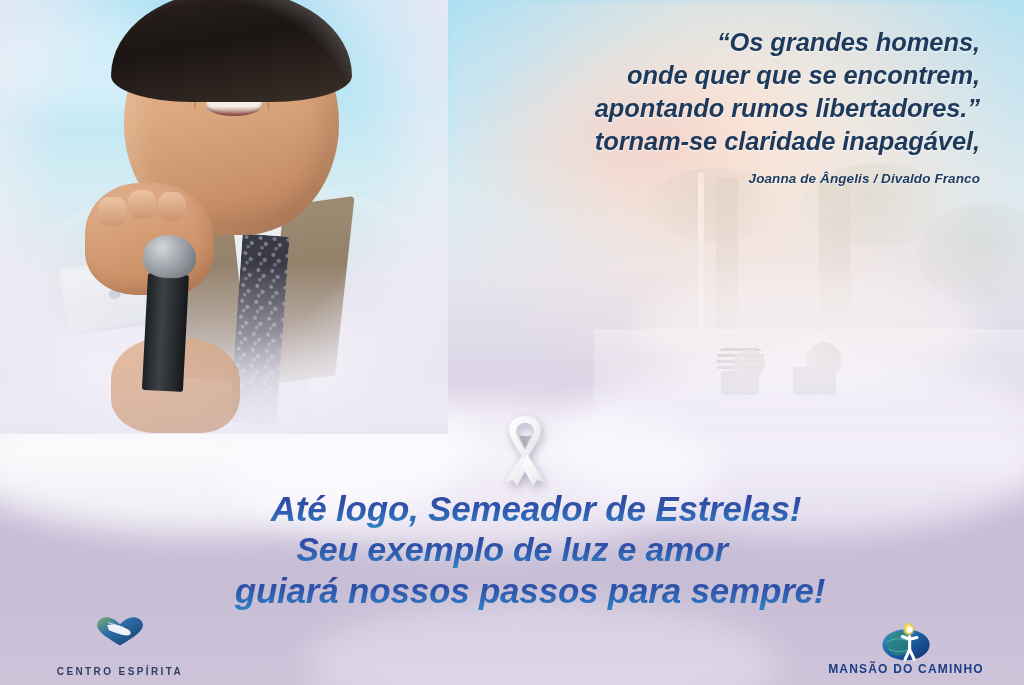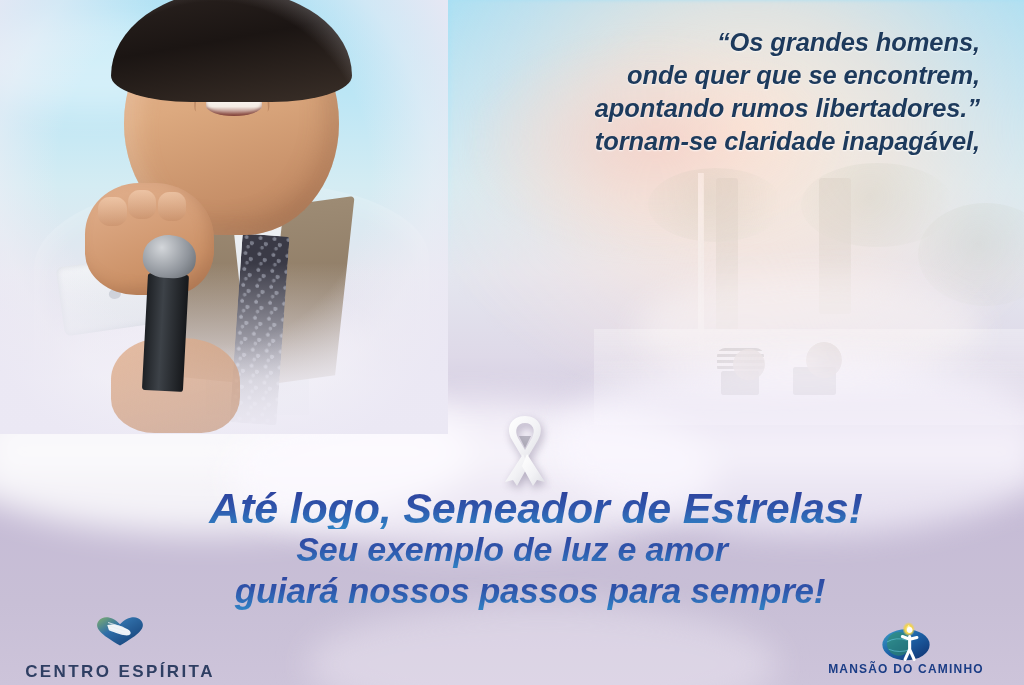--- a/index.html
+++ b/index.html
@@ -298,30 +298,30 @@
     line-height:41px;
     letter-spacing:-.2px;
   }
   .hl{
     display:block;
     background:linear-gradient(180deg,#2e3f9b 0%,#2f55ab 48%,#2f84c6 100%);
     -webkit-background-clip:text;background-clip:text;
     color:transparent;-webkit-text-fill-color:transparent;
     text-shadow:none;
   }
-  .hl1{font-size:43px;padding-left:48px;}
+  .hl1{font-size:35px;padding-left:48px;}
   .hl2{font-size:34px;}
   .hl3{font-size:35px;margin-left:36px;}
 
   
   .logo-left{position:absolute;left:10px;bottom:6px;width:220px;text-align:center;}
   .logo-right{position:absolute;right:8px;bottom:6px;width:220px;text-align:center;}
   .logo-mark{height:36px;display:flex;align-items:center;justify-content:center;}
   .logo-l1{
-    font-size:17px;font-weight:bold;color:#2f3f63;
+    font-size:10px;font-weight:bold;color:#2f3f63;
     letter-spacing:2.4px;line-height:14px;margin-top:16px;
   }
   .logo-l2{
     font-size:15.5px;font-weight:bold;color:#1e3a77;
     letter-spacing:1.1px;line-height:18px;
   }
   .logo-r1{
     font-size:12px;font-weight:bold;color:#1b3d86;
     letter-spacing:1.2px;line-height:19px;
   }
@@ -403,20 +403,21 @@
 
     <div class="fadeout"></div>
   </div>
 
   <div class="quote">
     <span class="quote-line">“Os grandes homens,</span>
     <span class="quote-line">onde quer que se encontrem,</span>
     <span class="quote-line">apontando rumos libertadores.”</span>
     <span class="quote-line">tornam-se claridade inapagável,</span>
   </div>
+  <div class="quote-attrib">Joanna de Ângelis / Divaldo Franco</div>
 
   <div class="ribbon">
     <svg viewBox="0 0 60 78" width="60" height="78" aria-hidden="true">
       <defs>
         <linearGradient id="rg" x1="0" y1="0" x2="1" y2="1">
           <stop offset="0%" stop-color="#ffffff"></stop>
           <stop offset="55%" stop-color="#f2f2f5"></stop>
           <stop offset="100%" stop-color="#dedee4"></stop>
         </linearGradient>
       </defs>

